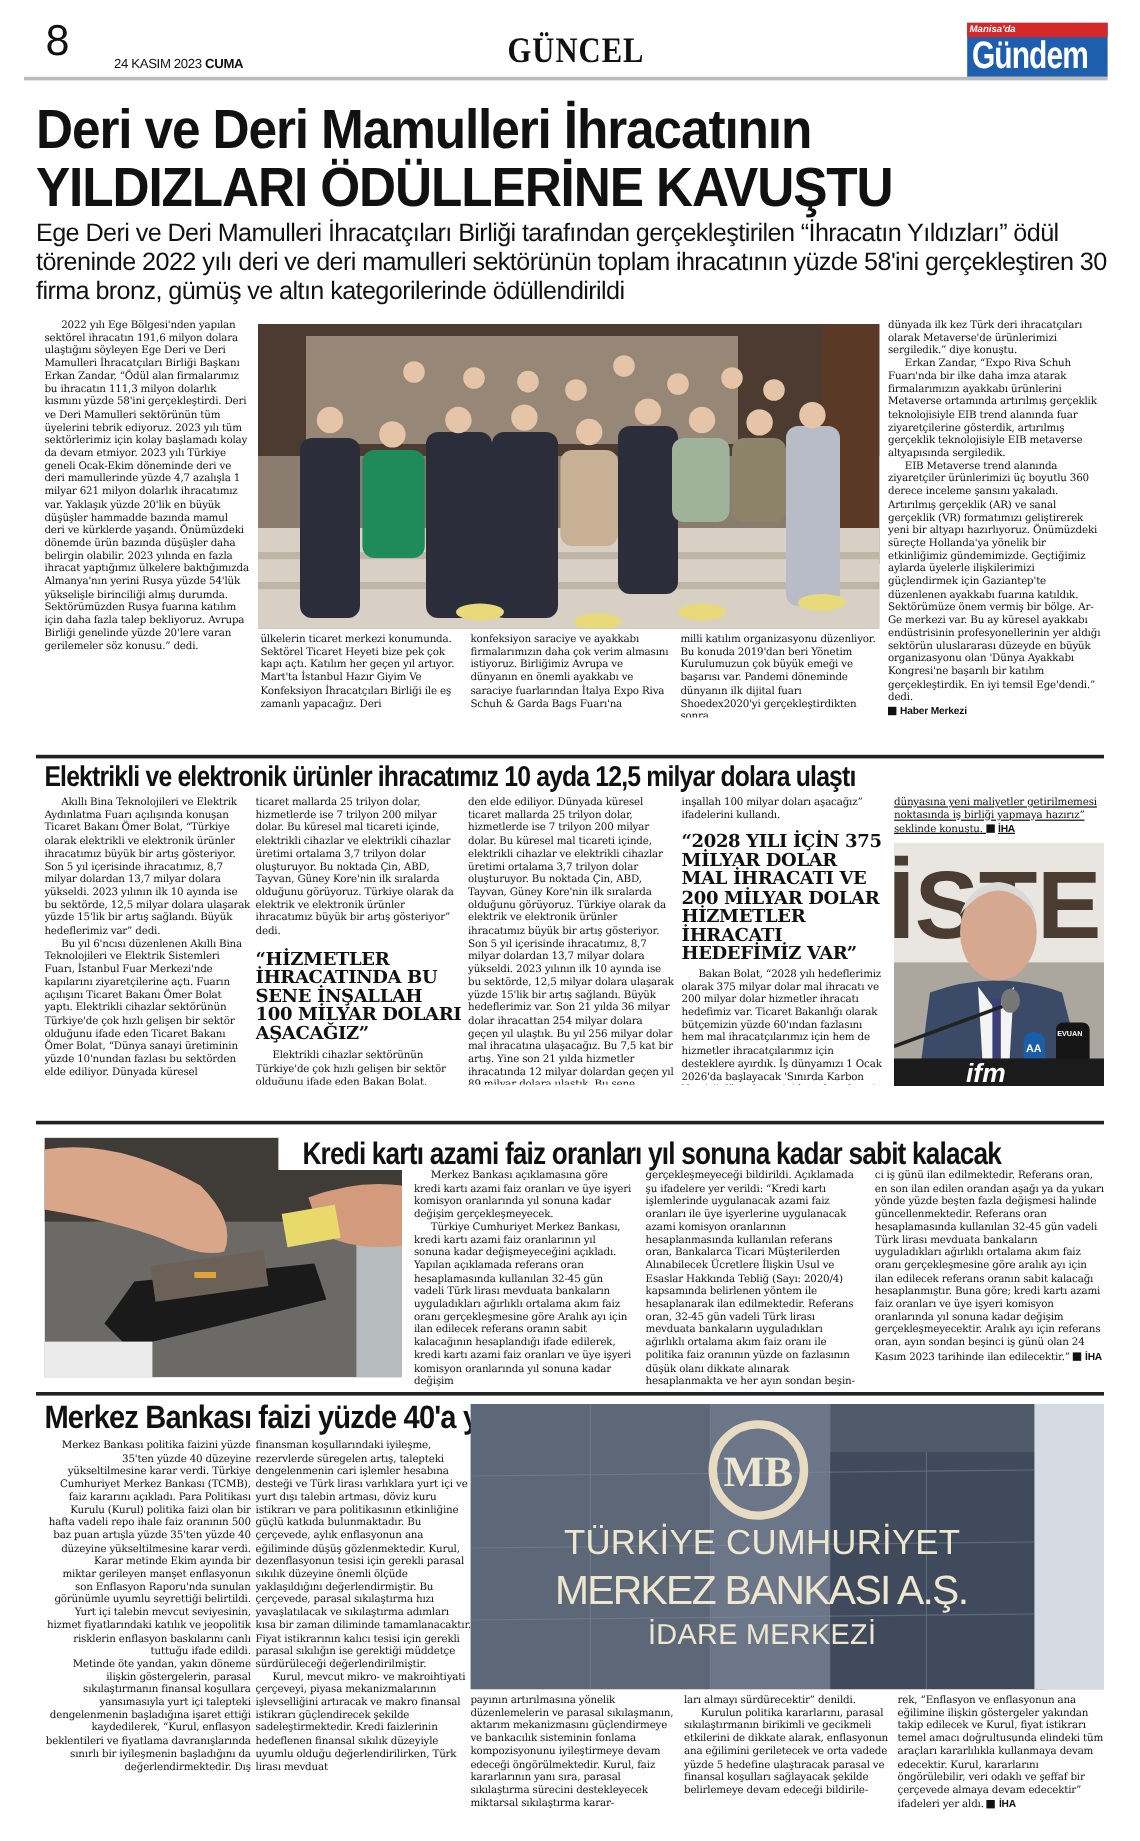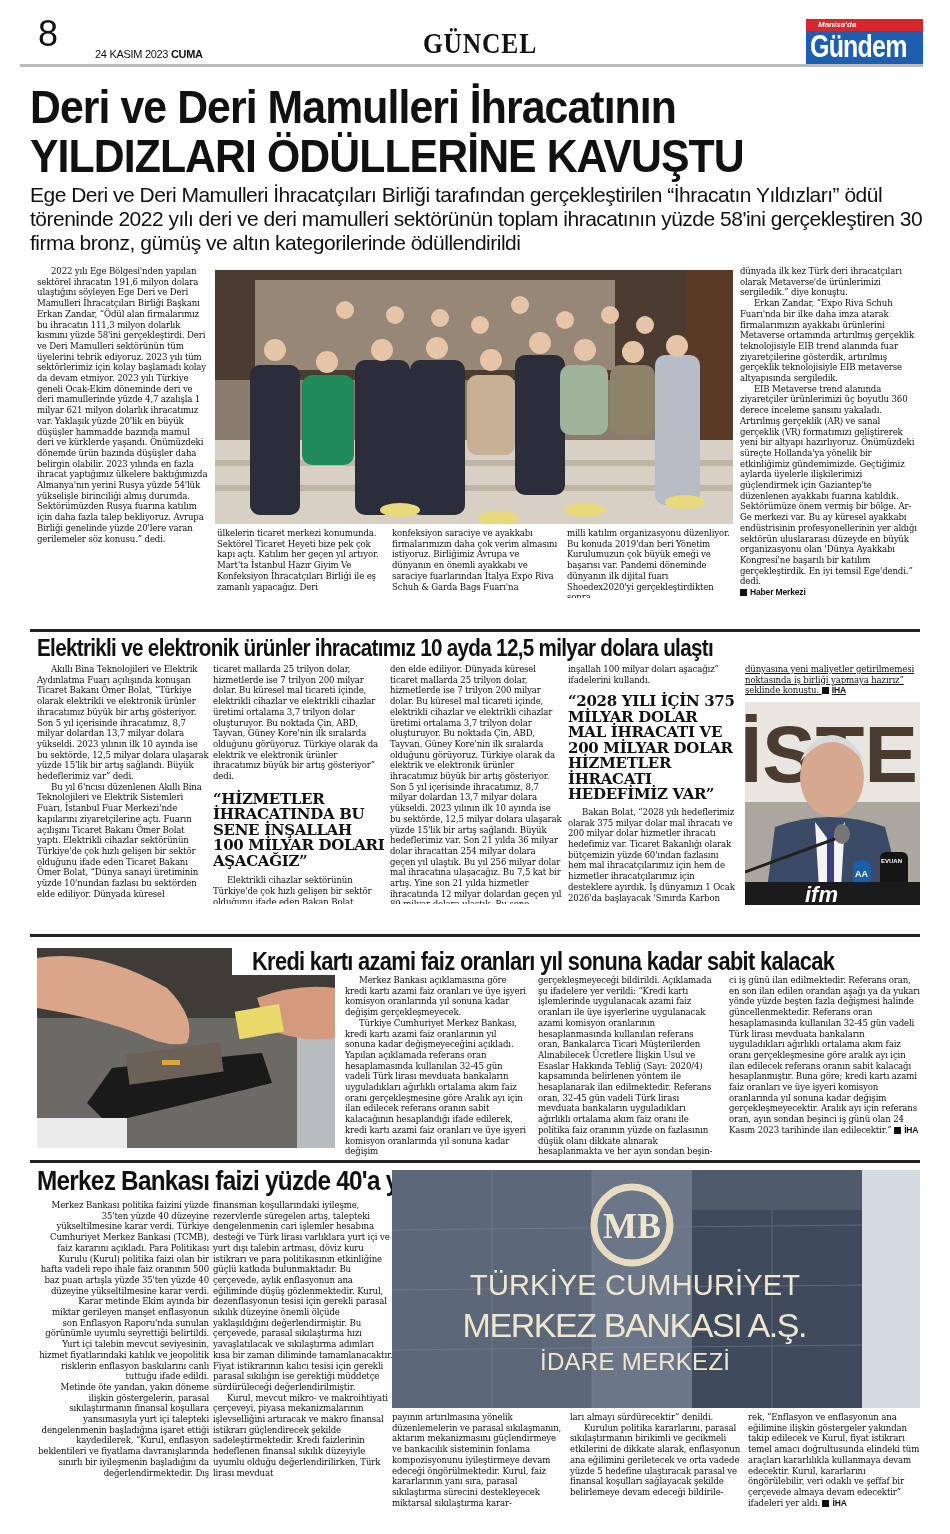--- a/index.html
+++ b/index.html
@@ -4,21 +4,21 @@
 <style>
   * { box-sizing: border-box; margin: 0; padding: 0; }
   body { width: 950px; height: 1534px; background: #fff; position: relative; overflow: hidden; font-family: "DejaVu Serif", serif; color: #111; }
   .abs { position: absolute; }
   .masthead-num { left: 38px; top: 14px; font-family: "Liberation Sans", sans-serif; font-size: 36px; line-height: 40px; }
   .masthead-date { left: 95px; top: 48px; font-family: "Liberation Sans", sans-serif; font-size: 11px; letter-spacing: -0.3px; }
   .masthead-date b { font-weight: bold; }
   .masthead-section { left: 380px; top: 26px; width: 200px; text-align: center; font-family: "Liberation Serif", serif; font-size: 30px; font-weight: bold; transform: scaleX(0.85); letter-spacing: 1px; }
   .logo { left: 806px; top: 19px; width: 117px; height: 45px; background: #1d5fae; }
   .logo-top { position: absolute; left: 0; top: 0; width: 100%; height: 12px; background: #d62828; }
-  .logo-brand { position: absolute; left: 12px; top: 1px; font-family: "Liberation Sans", sans-serif; font-size: 8px; font-style: italic; color: #fff; font-weight: bold; }
+  .logo-brand { position: absolute; left: 2px; top: 1px; font-family: "Liberation Sans", sans-serif; font-size: 8px; font-style: italic; color: #fff; font-weight: bold; }
   .logo-text { position: absolute; left: 4px; top: 8px; font-family: "Liberation Sans", sans-serif; font-size: 32px; font-weight: bold; color: #fff; line-height: 38px; transform: scaleX(0.78); transform-origin: left; letter-spacing: -1px; }
   .rule-top { left: 20px; top: 64px; width: 903px; height: 3px; background: #bbb; }
 
   .headline { left: 30px; width: 890px; font-family: "Liberation Sans", sans-serif; font-weight: 900; font-size: 46px; line-height: 46px; letter-spacing: -1px; transform: scaleX(0.93); transform-origin: left; white-space: nowrap; }
   .spot { left: 30px; top: 183px; width: 900px; font-family: "Liberation Sans", sans-serif; font-size: 21px; line-height: 24px; letter-spacing: -0.5px; }
 
   .col { font-size: 8.6px; line-height: 10.7px; text-align: left; letter-spacing: -0.15px; overflow: hidden; }
   .col p { text-indent: 14px; }
   .sig { font-family: "Liberation Sans", sans-serif; font-weight: 900; font-size: 8.5px; }
   .sig::before { content: ""; display: inline-block; width: 7px; height: 7px; background: #111; margin-right: 3px; vertical-align: -1px; }

